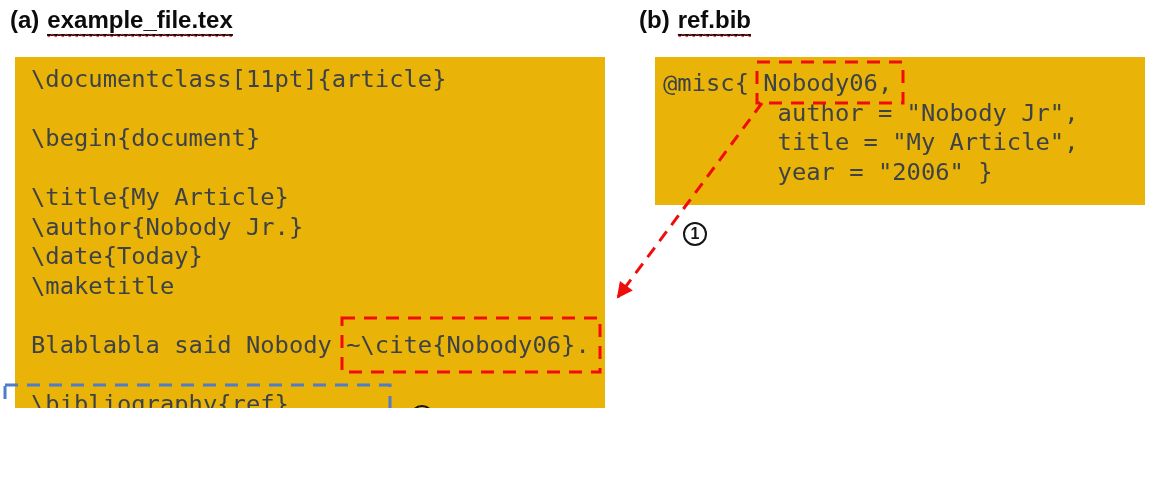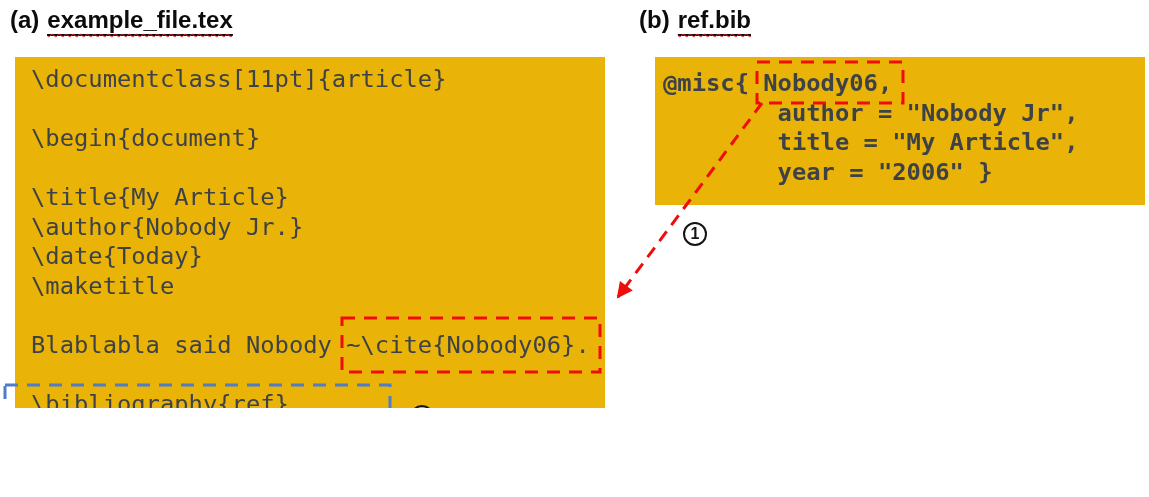--- a/index.html
+++ b/index.html
@@ -18,21 +18,21 @@
     border-bottom:2px solid #101010;
     text-decoration:underline wavy #e0262b;
     text-decoration-thickness:1px;
     text-underline-offset:5px;
     padding-bottom:1px;
   }
   .panel{
     position:absolute;background:#eab308;
   }
   .panel-a{left:15px;top:57px;width:590px;height:428px;}
-  .panel-b{left:655px;top:57px;width:490px;height:148px;font-weight:bold;}
+  .panel-b{left:655px;top:57px;width:490px;height:148px;}
   .panel pre{
     margin:0;white-space:pre;
     font-family:"DejaVu Sans Mono",monospace;
     font-size:23.8px;line-height:29.5px;color:#3d4247;
   }
   .panel-a pre{padding:8px 0 0 16px;}
   .panel-b pre{padding:12px 0 0 8px;}
   .overlay{
     position:absolute;left:0;top:0;width:1149px;height:497px;
     pointer-events:none;

